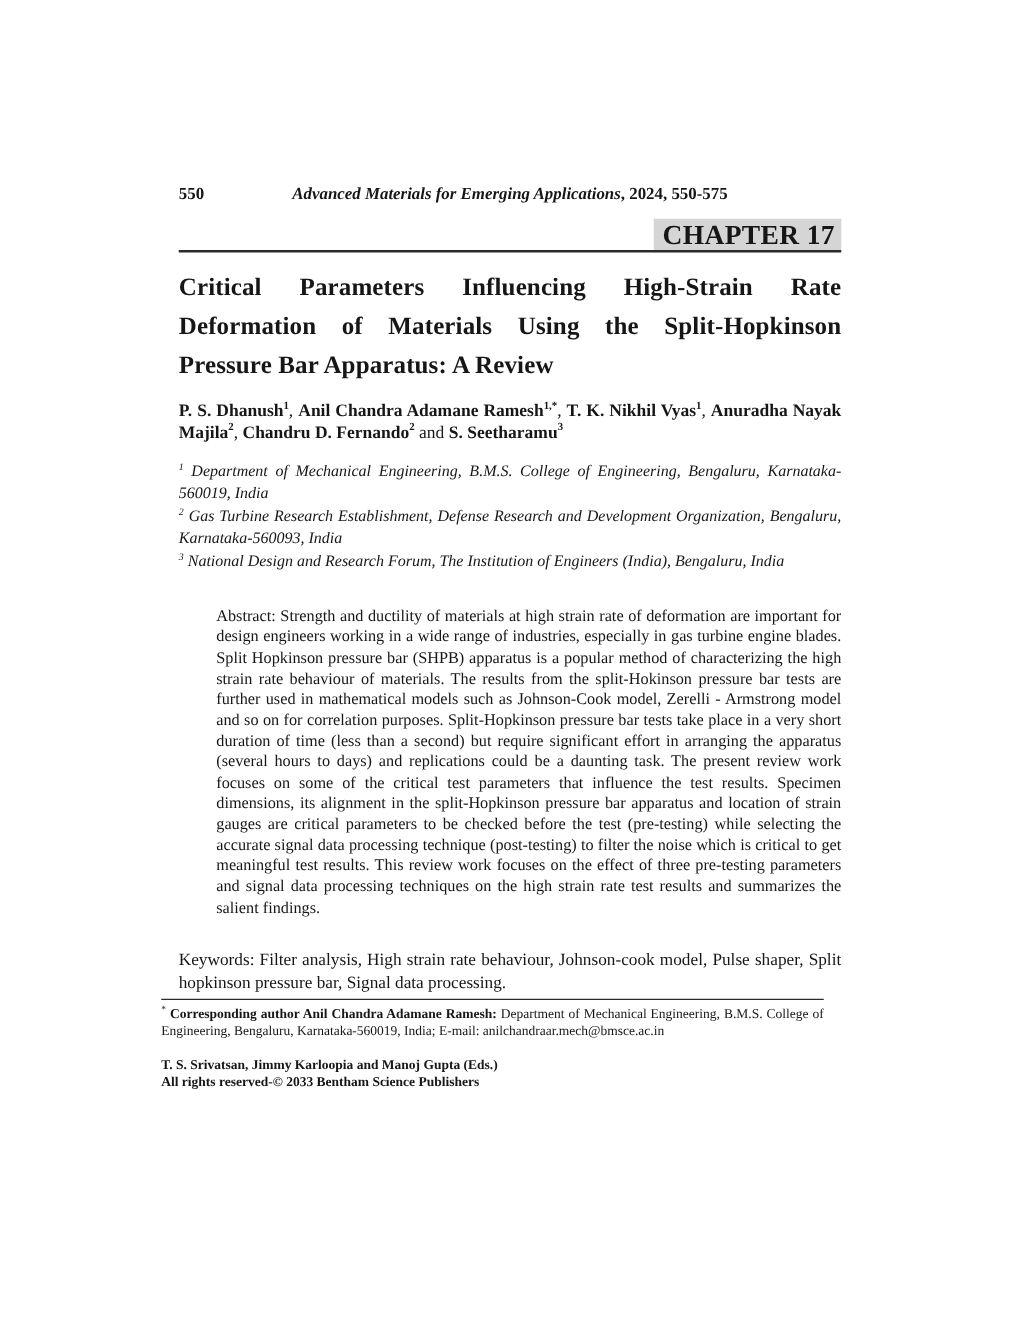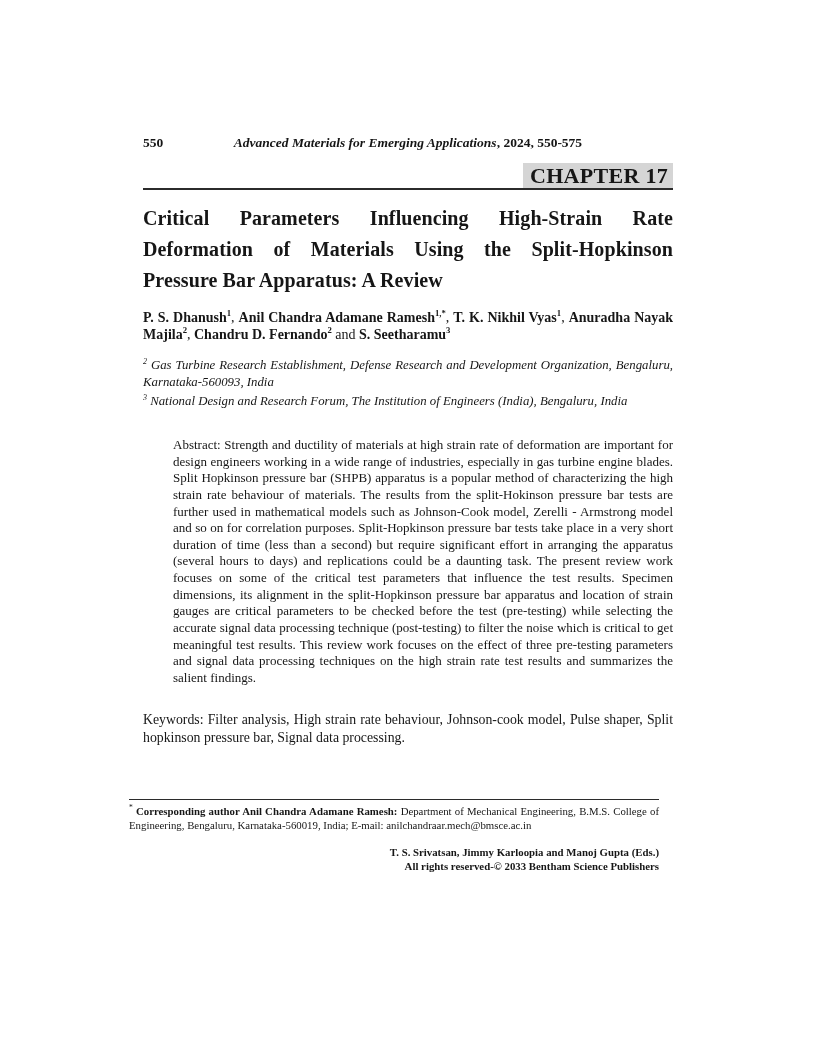--- a/index.html
+++ b/index.html
@@ -9,21 +9,21 @@
     width: 816px;
     height: 1056px;
     background: #ffffff;
     color: #161616;
     font-family: "Liberation Serif", serif;
     overflow: hidden;
   }
   .main {
     position: absolute;
     left: 143px;
-    top: 4px;
+    top: 16px;
     width: 530px;
     padding-top: 131px;
   }
   
   .header-row {
     position: relative;
     font-size: 13.5px;
     font-weight: bold;
     text-align: center;
     height: 17px;
@@ -98,21 +98,21 @@
   .footnote {
     margin: 0;
     font-size: 10.8px;
     text-align: justify;
     line-height: 1.3;
   }
   .footnote .marker { font-size: 0.7em; }
   .footnote .bold { font-weight: bold; }
   .imprint {
     margin-top: 13px;
-    text-align: right;
+    text-align: left;
     font-weight: bold;
     font-size: 10.8px;
     line-height: 1.32;
   }
 </style>
 </head>
 <body>
 
 <div class="sheet">
   <div class="main">
@@ -124,20 +124,21 @@
 
     <div class="chapter-row">
       <span class="chapter-badge">CHAPTER 17</span>
     </div>
 
     <h1 class="title">Critical Parameters Influencing High-Strain Rate Deformation of Materials Using the Split-Hopkinson Pressure Bar Apparatus: A Review</h1>
 
     <p class="authors"><span>P. S. Dhanush</span><sup>1</sup><span class="sep">, </span><span>Anil Chandra Adamane Ramesh</span><sup>1,*</sup><span class="sep">, </span><span>T. K. Nikhil Vyas</span><sup>1</sup><span class="sep">, </span><span>Anuradha Nayak Majila</span><sup>2</sup><span class="sep">, </span><span>Chandru D. Fernando</span><sup>2</sup><span class="sep"> and </span><span>S. Seetharamu</span><sup>3</sup></p>
 
     <div class="affiliations">
+      <p class="affiliation"><sup>1</sup><span> Department of Mechanical Engineering, B.M.S. College of Engineering, Bengaluru, Karnataka-560019, India</span></p>
       <p class="affiliation"><sup>2</sup><span> Gas Turbine Research Establishment, Defense Research and Development Organization, Bengaluru, Karnataka-560093, India</span></p>
       <p class="affiliation"><sup>3</sup><span> National Design and Research Forum, The Institution of Engineers (India), Bengaluru, India</span></p>
     </div>
 
     <p class="abstract"><span class="label">Abstract:</span><span> Strength and ductility of materials at high strain rate of deformation are important for design engineers working in a wide range of industries, especially in gas turbine engine blades. Split Hopkinson pressure bar (SHPB) apparatus is a popular method of characterizing the high strain rate behaviour of materials. The results from the split-Hokinson pressure bar tests are further used in mathematical models such as Johnson-Cook model, Zerelli - Armstrong model and so on for correlation purposes. Split-Hopkinson pressure bar tests take place in a very short duration of time (less than a second) but require significant effort in arranging the apparatus (several hours to days) and replications could be a daunting task. The present review work focuses on some of the critical test parameters that influence the test results. Specimen dimensions, its alignment in the split-Hopkinson pressure bar apparatus and location of strain gauges are critical parameters to be checked before the test (pre-testing) while selecting the accurate signal data processing technique (post-testing) to filter the noise which is critical to get meaningful test results. This review work focuses on the effect of three pre-testing parameters and signal data processing techniques on the high strain rate test results and summarizes the salient findings.</span></p>
 
     <p class="keywords"><span class="label">Keywords:</span><span> Filter analysis, High strain rate behaviour, Johnson-cook model, Pulse shaper, Split hopkinson pressure bar, Signal data processing.</span></p>
 
   </div>
 

